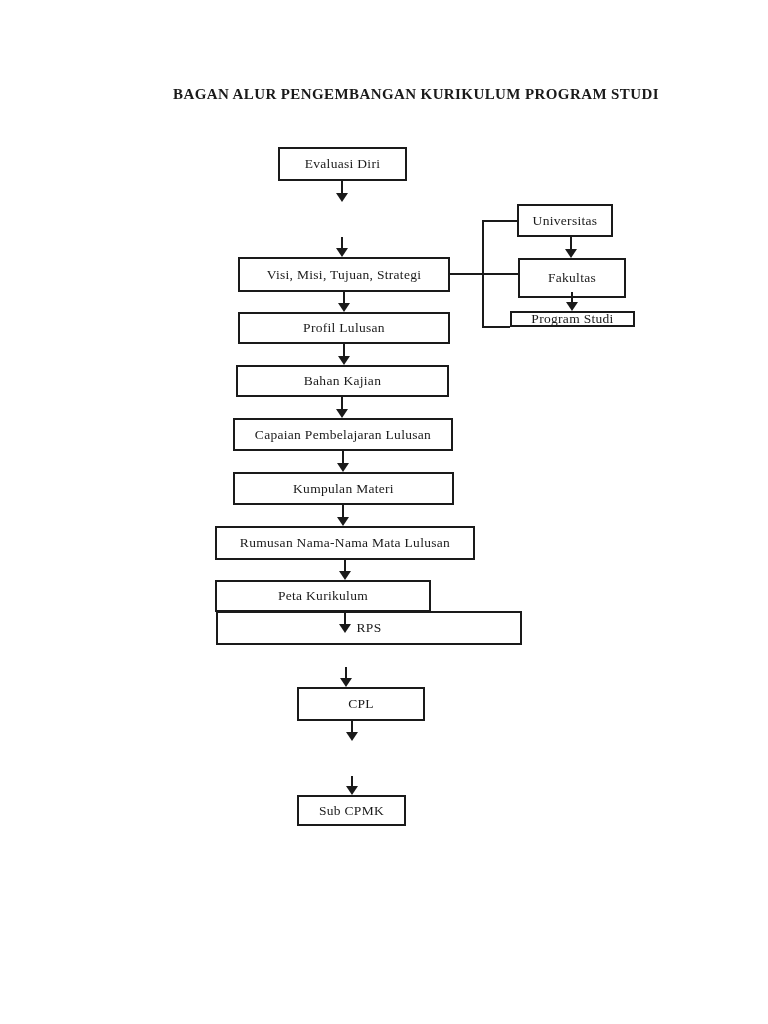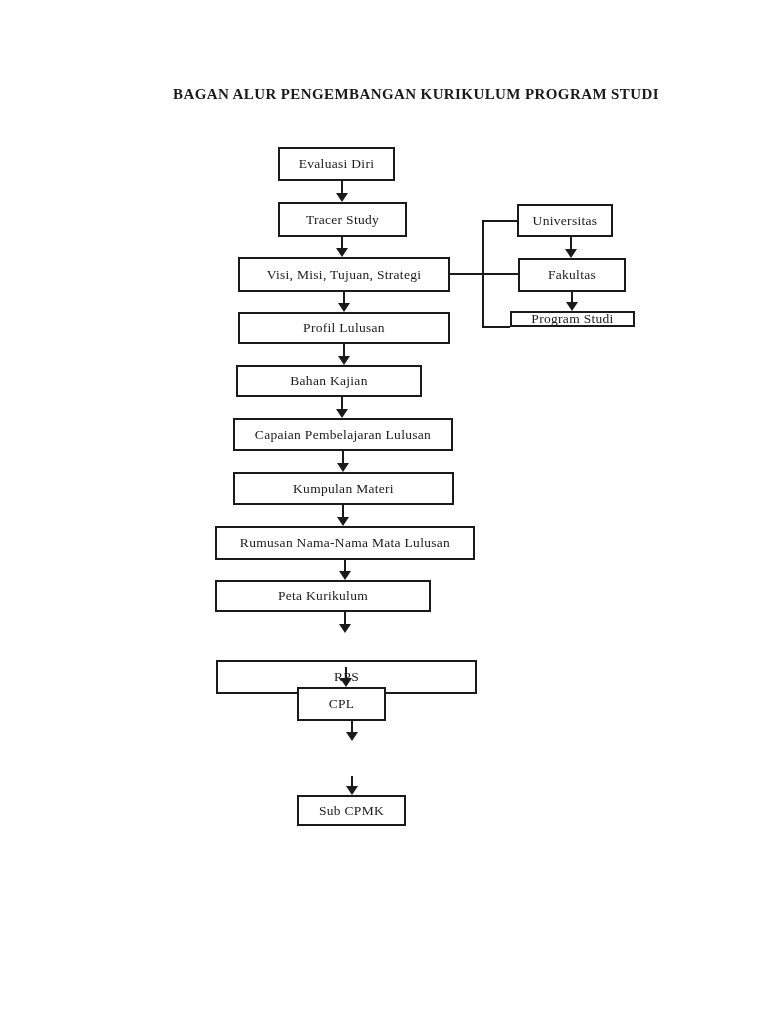--- a/index.html
+++ b/index.html
@@ -31,36 +31,36 @@
     border:2px solid var(--ink);
     background:var(--paper);
     display:flex;
     align-items:center;
     justify-content:center;
     font-size:13.5px;
     letter-spacing:0.3px;
     white-space:nowrap;
   }
   
-  #n0 {left:278px;top:147px;width:117px;height:34px;}
+  #n0 {left:278px;top:147px;width:129px;height:34px;}
   #n1 {left:278px;top:202px;width:129px;height:35px;}
   #n2 {left:238px;top:257px;width:212px;height:35px;}
   #n3 {left:238px;top:312px;width:212px;height:32px;}
-  #n4 {left:236px;top:365px;width:186px;height:32px;}
+  #n4 {left:236px;top:365px;width:213px;height:32px;}
   #n5 {left:233px;top:418px;width:220px;height:33px;}
   #n6 {left:233px;top:472px;width:221px;height:33px;}
   #n7 {left:215px;top:526px;width:260px;height:34px;}
   #n8 {left:215px;top:580px;width:216px;height:32px;}
-  #n9 {left:216px;top:660px;width:261px;height:34px;}
-  #n10{left:297px;top:687px;width:89px;height:34px;}
+  #n9 {left:216px;top:611px;width:306px;height:34px;}
+  #n10{left:297px;top:687px;width:128px;height:34px;}
   #n11{left:297px;top:741px;width:109px;height:35px;}
   #n12{left:297px;top:795px;width:109px;height:31px;}
   
   #s0 {left:517px;top:204px;width:96px;height:33px;}
-  #s1 {left:518px;top:258px;width:108px;height:34px;}
+  #s1 {left:518px;top:258px;width:108px;height:40px;}
   #s2 {left:510px;top:311px;width:125px;height:16px;}
 
   .arrow{position:absolute;width:12px;}
   .arrow i{display:block;}
   .arrow .stem{
     position:absolute;left:5px;top:0;width:2px;
     height:calc(100% - 9px);
     background:var(--ink);
   }
   .arrow .head{
@@ -72,21 +72,20 @@
   .cline{position:absolute;background:var(--ink);}
 </style>
 </head>
 <body>
 
 <div class="page">
 
   <div class="title">BAGAN ALUR PENGEMBANGAN KURIKULUM PROGRAM STUDI</div>
 
   <div class="node" id="n0">Evaluasi Diri</div>
-  <div class="node" id="n1">Tracer Study</div>
   <div class="node" id="n2">Visi, Misi, Tujuan, Strategi</div>
   <div class="node" id="n3">Profil Lulusan</div>
   <div class="node" id="n4">Bahan Kajian</div>
   <div class="node" id="n5">Capaian Pembelajaran Lulusan</div>
   <div class="node" id="n6">Kumpulan Materi</div>
   <div class="node" id="n7">Rumusan Nama-Nama Mata Lulusan</div>
   <div class="node" id="n8">Peta Kurikulum</div>
   <div class="node" id="n9">RPS</div>
   <div class="node" id="n10">CPL</div>
   <div class="node" id="n12">Sub CPMK</div>

